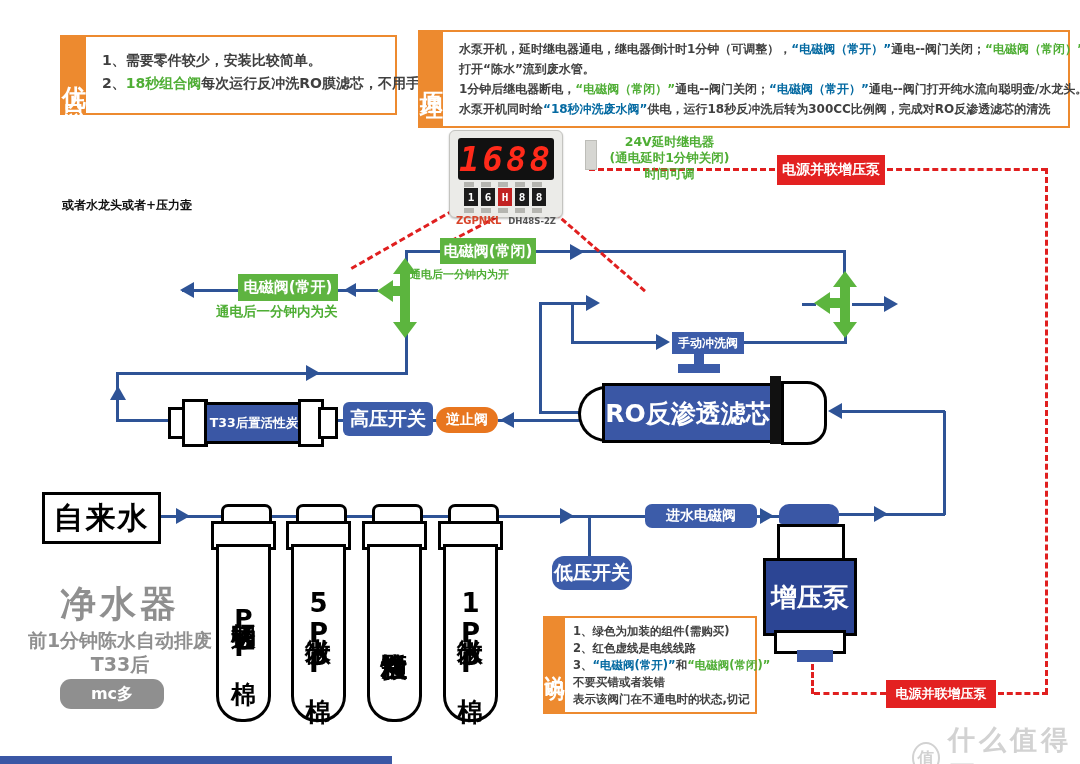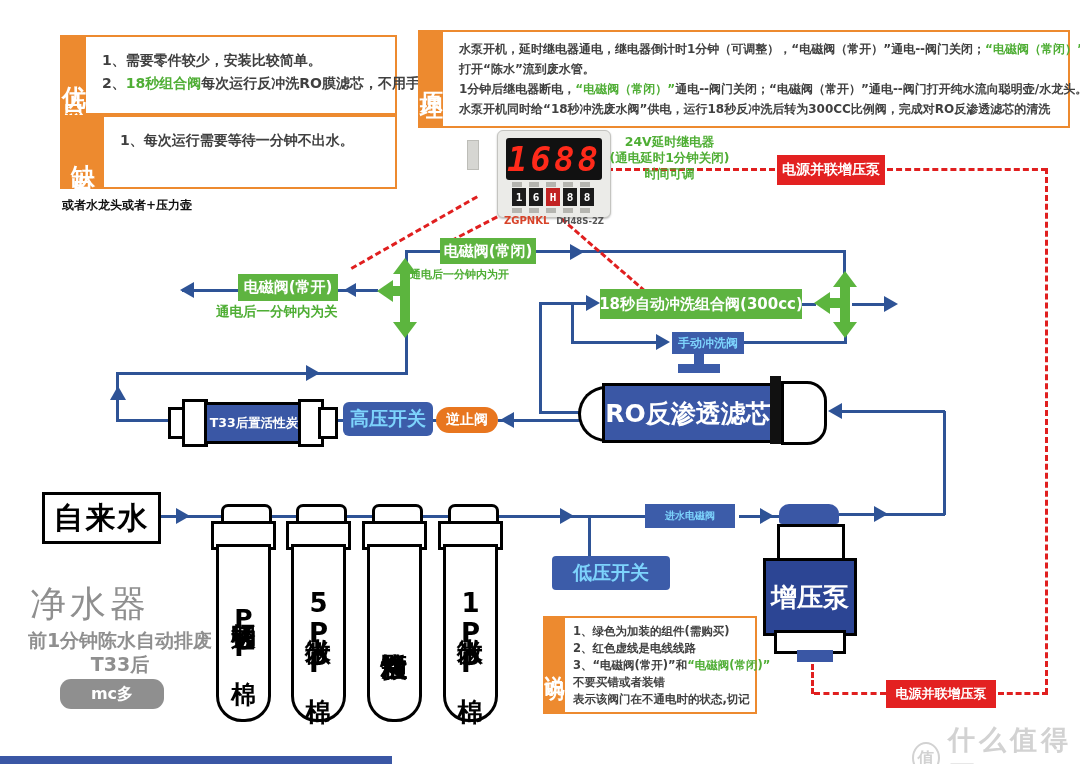--- a/index.html
+++ b/index.html
@@ -22,25 +22,25 @@
   .gbarv{position:absolute;width:10px;background:#5cb53e;}
   .gbarh{position:absolute;height:10px;background:#5cb53e;}
   .gtri-u{position:absolute;width:0;height:0;border-left:12px solid transparent;border-right:12px solid transparent;border-bottom:16px solid #5cb53e;}
   .gtri-d{position:absolute;width:0;height:0;border-left:12px solid transparent;border-right:12px solid transparent;border-top:16px solid #5cb53e;}
   .gtri-l{position:absolute;width:0;height:0;border-top:11px solid transparent;border-bottom:11px solid transparent;border-right:16px solid #5cb53e;}
   
   .panel{position:absolute;border:2px solid #ed8a2f;background:#fff;display:flex;}
   .panel .strip{background:#ed8a2f;color:#fff;font-weight:bold;display:flex;align-items:center;justify-content:center;}
   .vlabel{writing-mode:vertical-rl;text-orientation:upright;letter-spacing:8px;line-height:1;}
   .pbody{flex:1;padding:8px 6px 4px 16px;color:#404040;font-weight:bold;white-space:nowrap;}
-  .c-orange{color:#404040;}
+  .c-orange{color:#0369a1;}
   .c-green{color:#4fae35;}
   
   .gbox{position:absolute;background:#5eb440;color:#fff;font-weight:bold;display:flex;align-items:center;justify-content:center;white-space:nowrap;}
-  .bbox{position:absolute;background:#3c5ca9;color:#7dd3fc;font-weight:bold;display:flex;align-items:center;justify-content:center;white-space:nowrap;}
+  .bbox{position:absolute;background:#3c5ca9;color:#ffffff;font-weight:bold;display:flex;align-items:center;justify-content:center;white-space:nowrap;}
   .rbox{position:absolute;background:#e32121;color:#fff;font-weight:bold;display:flex;align-items:center;justify-content:center;white-space:nowrap;}
   .gnote{position:absolute;color:#4fae35;font-weight:bold;white-space:nowrap;}
   
   .fcap{position:absolute;background:#fff;border:3px solid #000;border-radius:7px 7px 0 0;}
   .fcol{position:absolute;background:#fff;border:3px solid #000;}
   .fbody{position:absolute;background:#fff;border:3px solid #000;border-radius:0 0 26px 26px;display:flex;align-items:center;justify-content:center;}
   .vtext{writing-mode:vertical-rl;text-orientation:upright;font-weight:bold;color:#000;line-height:1;}
   
   .timer{position:absolute;background:#ebebe8;border:1px solid #c4c4c0;border-radius:6px;box-shadow:0 1px 2px rgba(0,0,0,.25);}
   .tscreen{position:absolute;background:#111;border-radius:3px;display:flex;align-items:center;justify-content:center;}
@@ -131,44 +131,36 @@
   <div class="panel" style="left:60px;top:35px;width:333px;height:76px;">
     <div class="strip" style="width:42px;">
       <span class="vlabel" style="font-size:24px;">优点</span>
     </div>
     <div class="pbody" style="font-size:14px;line-height:23px;padding-top:12px;">
       <div>1、需要零件较少，安装比较简单。</div>
       <div><span>2、</span><span class="c-green">18秒组合阀</span><span>每次运行反冲洗RO膜滤芯，不用手动冲洗</span></div>
     </div>
   </div>
 
-  <div class="panel" style="left:60px;top:115px;width:333px;height:70px;">
-    <div class="strip" style="width:42px;">
-      <span class="vlabel" style="font-size:24px;">缺点</span>
-    </div>
-    <div class="pbody" style="font-size:14px;line-height:23px;padding-top:12px;">
-      <div>1、每次运行需要等待一分钟不出水。</div>
-    </div>
-  </div>
 
   <div class="panel" style="left:418px;top:30px;width:648px;height:94px;">
     <div class="strip" style="width:38px;">
       <span class="vlabel" style="font-size:23px;letter-spacing:6px;">原理</span>
     </div>
     <div class="pbody" style="font-size:12px;line-height:20px;padding-top:7px;">
       <div><span>水泵开机，延时继电器通电，继电器倒计时1分钟（可调整），</span><span class="c-orange">“电磁阀（常开）”</span><span>通电--阀门关闭；</span><span class="c-green">“电磁阀（常闭）”</span></div>
       <div><span>打开“陈水”流到废水管。</span></div>
       <div><span>1分钟后继电器断电，</span><span class="c-green">“电磁阀（常闭）”</span><span>通电--阀门关闭；</span><span class="c-orange">“电磁阀（常开）”</span><span>通电--阀门打开纯水流向聪明壶/水龙头。</span></div>
       <div><span>水泵开机同时给</span><span class="c-orange">“18秒冲洗废水阀”</span><span>供电，运行18秒反冲洗后转为300CC比例阀，完成对RO反渗透滤芯的清洗</span></div>
     </div>
   </div>
 
   <div class="ttab" style="left:467px;top:140px;width:10px;height:28px;"></div>
   <div class="ttab" style="left:585px;top:140px;width:10px;height:28px;"></div>
-  <div class="timer" style="left:497px;top:130px;width:112px;height:86px;">
+  <div class="timer" style="left:449px;top:130px;width:112px;height:86px;">
     <div class="tscreen" style="left:8px;top:7px;width:96px;height:42px;">
       <span class="tdigits">1688</span>
     </div>
     <div class="tbtns" style="left:14px;top:51px;width:84px;"></div>
     <div class="twheel" style="left:14px;top:57px;">
       <span>1</span>
       <span>6</span>
       <span class="hot">H</span>
       <span>8</span>
       <span>8</span>
@@ -189,36 +181,35 @@
   <div class="rbox" style="left:886px;top:680px;width:110px;height:28px;font-size:13px;">电源并联增压泵</div>
 
   <div class="abs" style="left:62px;top:197px;width:150px;font-size:12px;font-weight:bold;color:#111;white-space:nowrap;">或者水龙头或者+压力壶</div>
 
   <div class="gbox" style="left:238px;top:274px;width:100px;height:27px;font-size:15px;">电磁阀(常开)</div>
   <div class="gnote" style="left:216px;top:303px;font-size:13.5px;">通电后一分钟内为关</div>
 
   <div class="gbox" style="left:440px;top:238px;width:96px;height:26px;font-size:15px;">电磁阀(常闭)</div>
   <div class="gnote" style="left:410px;top:267px;font-size:11px;">通电后一分钟内为开</div>
 
-  <div class="gbox" style="left:600px;top:289px;width:202px;height:30px;font-size:15px;">18秒自动冲洗组合阀(300cc)</div>
 
   <div class="bbox" style="left:672px;top:332px;width:72px;height:22px;font-size:12px;">手动冲洗阀</div>
   <div class="abs" style="left:694px;top:354px;width:10px;height:12px;background:#3c5ca9;"></div>
   <div class="abs" style="left:678px;top:364px;width:42px;height:9px;background:#3c5ca9;"></div>
 
 
   <div class="abs" style="left:578px;top:386px;width:26px;height:50px;background:#fff;border:3px solid #000;border-right:none;border-radius:28px 0 0 28px;"></div>
   <div class="abs" style="left:602px;top:383px;width:166px;height:54px;background:#3a57a5;border:3px solid #000;display:flex;align-items:center;justify-content:center;color:#fff;font-weight:bold;font-size:25px;white-space:nowrap;">RO反渗透滤芯</div>
   <div class="abs" style="left:770px;top:376px;width:11px;height:68px;background:#111;"></div>
   <div class="abs" style="left:781px;top:381px;width:40px;height:58px;background:#fff;border:3px solid #000;border-radius:0 20px 20px 0;"></div>
 
   <div class="abs" style="left:436px;top:407px;width:62px;height:26px;background:#e8761f;border-radius:13px;display:flex;align-items:center;justify-content:center;color:#fff;font-weight:bold;font-size:14px;">逆止阀</div>
   <div class="bbox" style="left:343px;top:402px;width:90px;height:34px;font-size:19px;border-radius:6px;">高压开关</div>
-  <div class="bbox" style="left:552px;top:556px;width:118px;height:34px;font-size:19px;border-radius:4px;text-align:right;">低压开关</div>
-  <div class="bbox" style="left:645px;top:504px;width:90px;height:24px;font-size:10px;">进水电磁阀</div>
+  <div class="bbox" style="left:552px;top:556px;width:80px;height:34px;font-size:19px;border-radius:12px;text-align:right;">低压开关</div>
+  <div class="bbox" style="left:645px;top:504px;width:112px;height:24px;font-size:14px;border-radius:7px;">进水电磁阀</div>
 
   <div class="abs" style="left:168px;top:407px;width:14px;height:26px;background:#fff;border:3px solid #000;"></div>
   <div class="abs" style="left:182px;top:399px;width:20px;height:42px;background:#fff;border:3px solid #000;"></div>
   <div class="abs" style="left:204px;top:402px;width:94px;height:36px;background:#3a57a5;border:3px solid #000;display:flex;align-items:center;justify-content:center;color:#fff;font-weight:bold;font-size:12.5px;white-space:nowrap;">T33后置活性炭</div>
   <div class="abs" style="left:298px;top:399px;width:20px;height:42px;background:#fff;border:3px solid #000;"></div>
   <div class="abs" style="left:318px;top:407px;width:14px;height:26px;background:#fff;border:3px solid #000;"></div>
 
   <div class="abs" style="left:42px;top:492px;width:113px;height:46px;background:#fff;border:3px solid #000;display:flex;align-items:center;justify-content:center;font-size:30px;font-weight:bold;color:#000;letter-spacing:2px;">自来水</div>
 
   <div class="fcap" style="left:221px;top:504px;width:45px;height:17px;"></div>
@@ -254,21 +245,21 @@
     </div>
     <div class="pbody" style="font-size:11.5px;line-height:17px;padding:5px 2px 2px 8px;">
       <div><span>1、绿色为加装的组件(需购买)</span></div>
       <div><span>2、红色虚线是电线线路</span></div>
       <div><span>3、</span><span class="c-orange">“电磁阀(常开)”</span><span>和</span><span class="c-green">“电磁阀(常闭)”</span></div>
       <div><span>不要买错或者装错</span></div>
       <div><span>表示该阀门在不通电时的状态,切记</span></div>
     </div>
   </div>
 
-  <div class="abs" style="left:30px;top:580px;width:180px;color:#8f8f8f;font-weight:normal;font-size:36px;letter-spacing:4px;">净水器</div>
+  <div class="abs" style="left:30px;top:580px;width:180px;text-align:center;color:#8f8f8f;font-weight:bold;font-size:36px;letter-spacing:4px;">净水器</div>
   <div class="abs" style="left:12px;top:628px;width:216px;text-align:center;color:#8f8f8f;font-weight:bold;font-size:19px;white-space:nowrap;">前1分钟陈水自动排废</div>
   <div class="abs" style="left:12px;top:652px;width:216px;text-align:center;color:#8f8f8f;font-weight:bold;font-size:19px;">T33后</div>
   <div class="abs" style="left:60px;top:679px;width:104px;height:30px;background:#8f8f8f;border-radius:11px;display:flex;align-items:center;justify-content:center;color:#fff;font-weight:bold;font-size:16px;">mc多</div>
 
   <div class="wm" style="left:912px;top:722px;">
     <span class="circ">值</span>
     <span class="txt">什么值得买</span>
   </div>
   <div class="abs" style="left:0;top:756px;width:392px;height:8px;background:#3a57a5;"></div>
 

